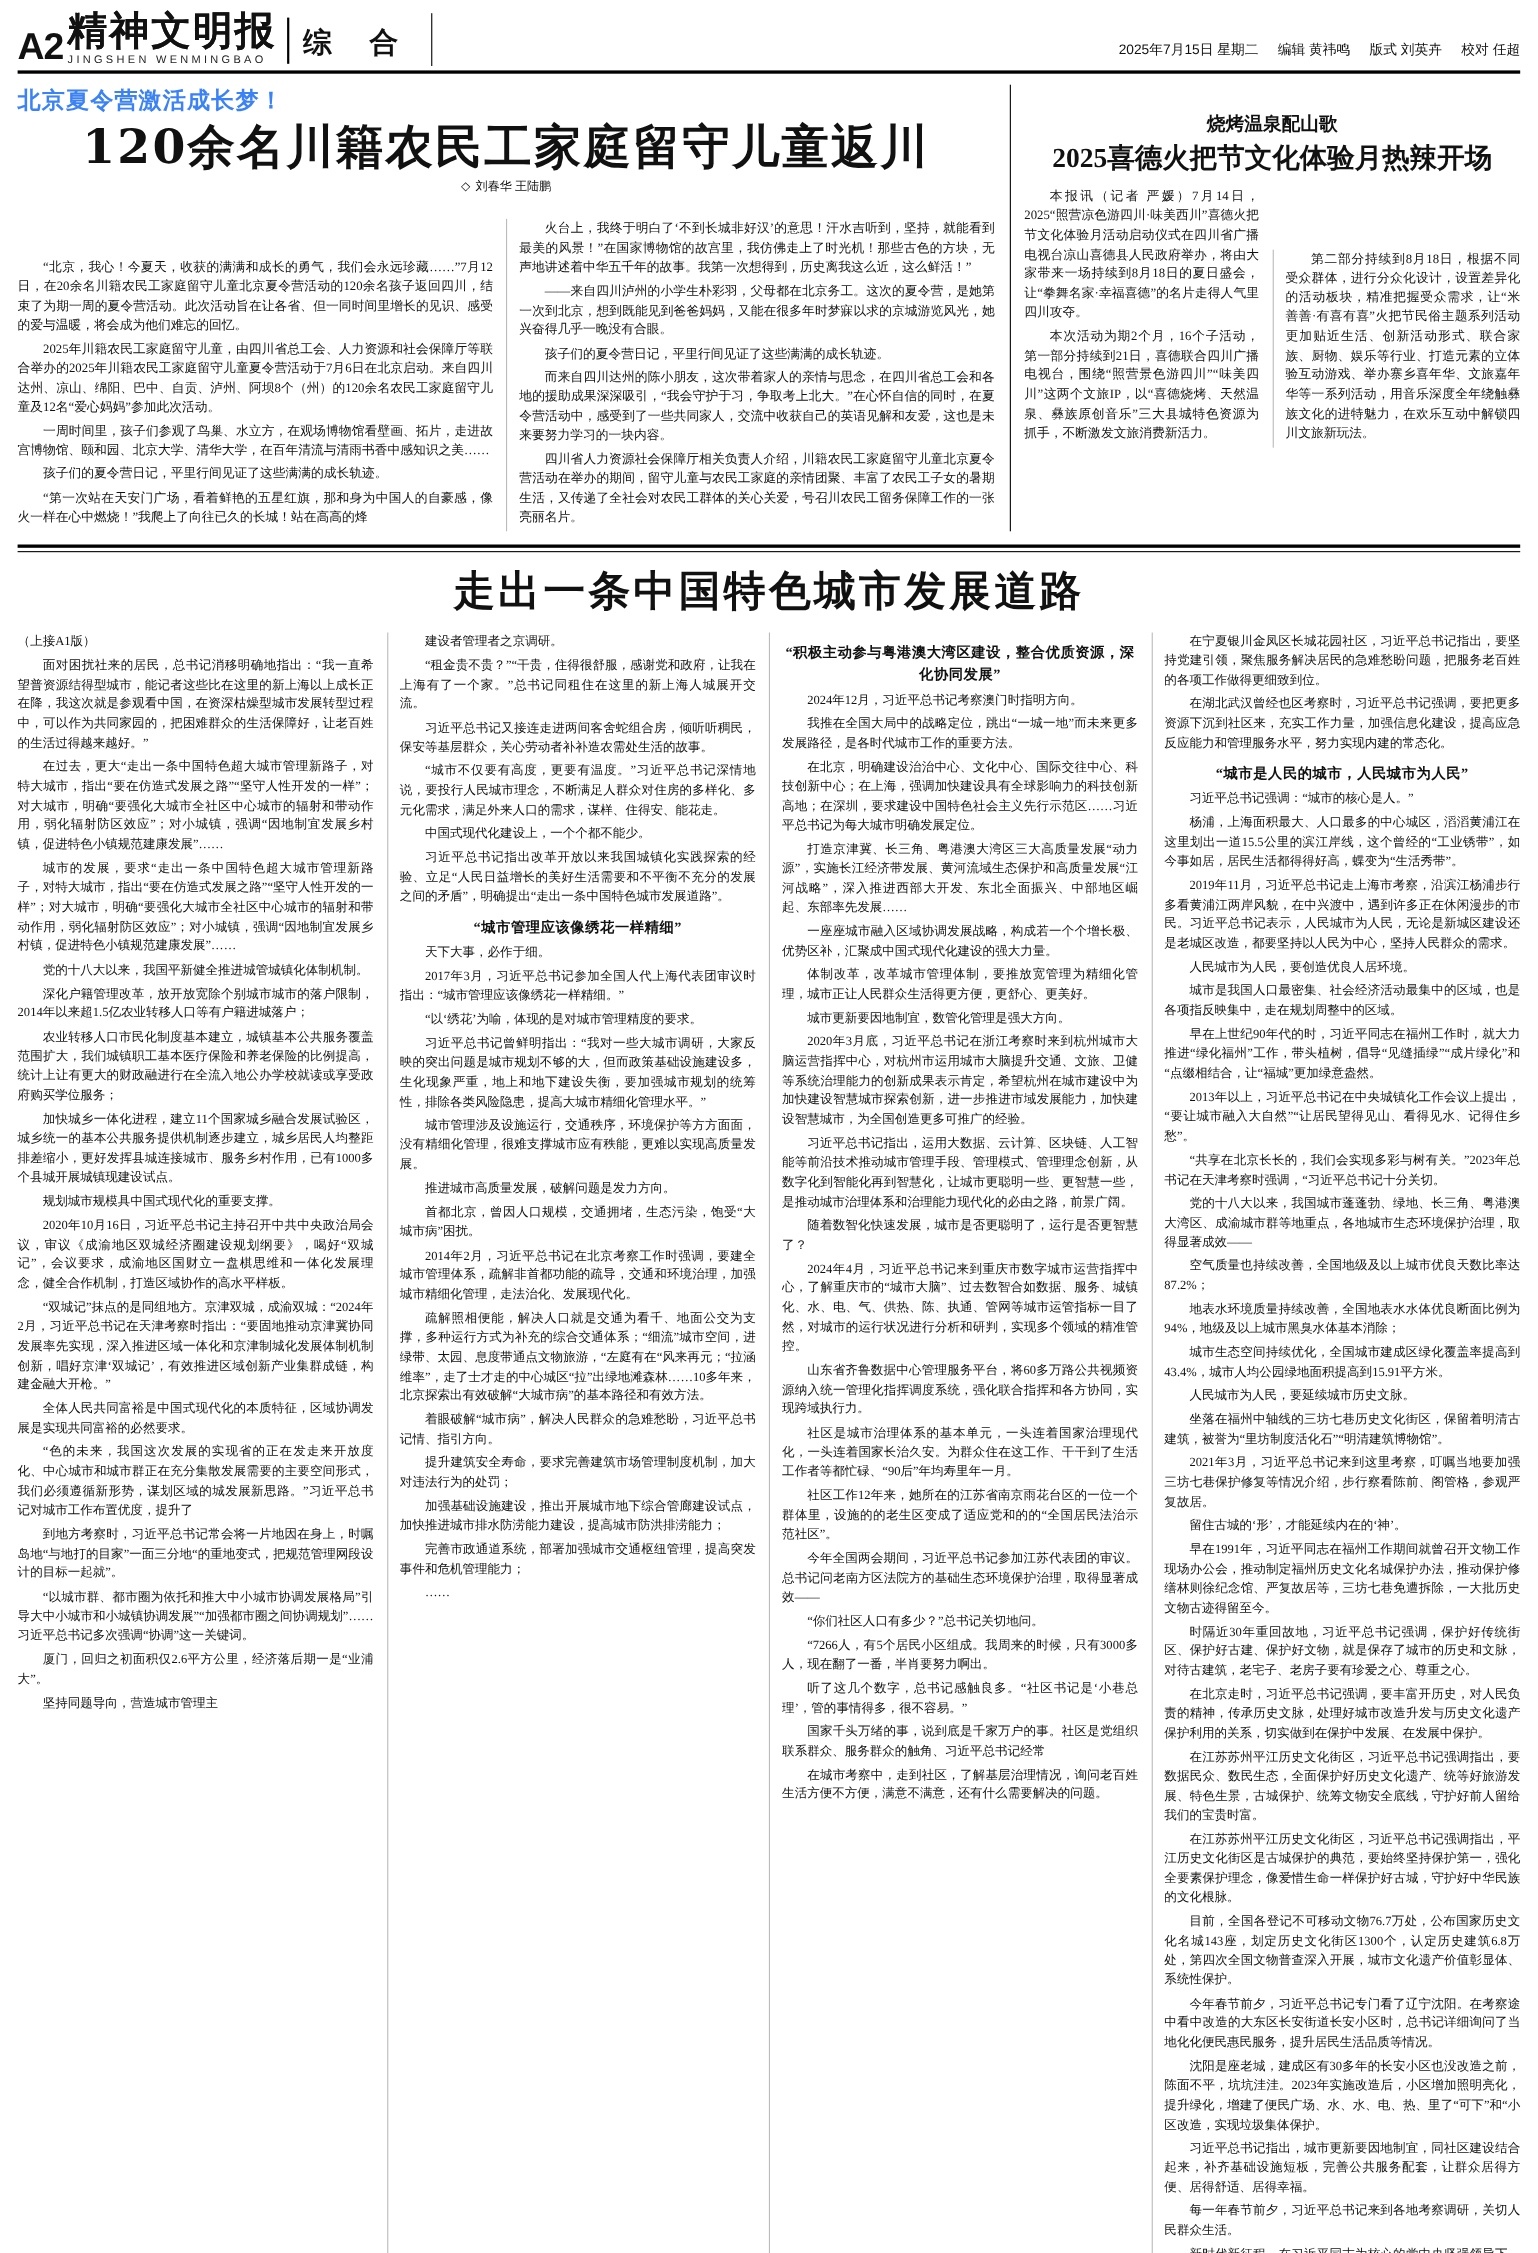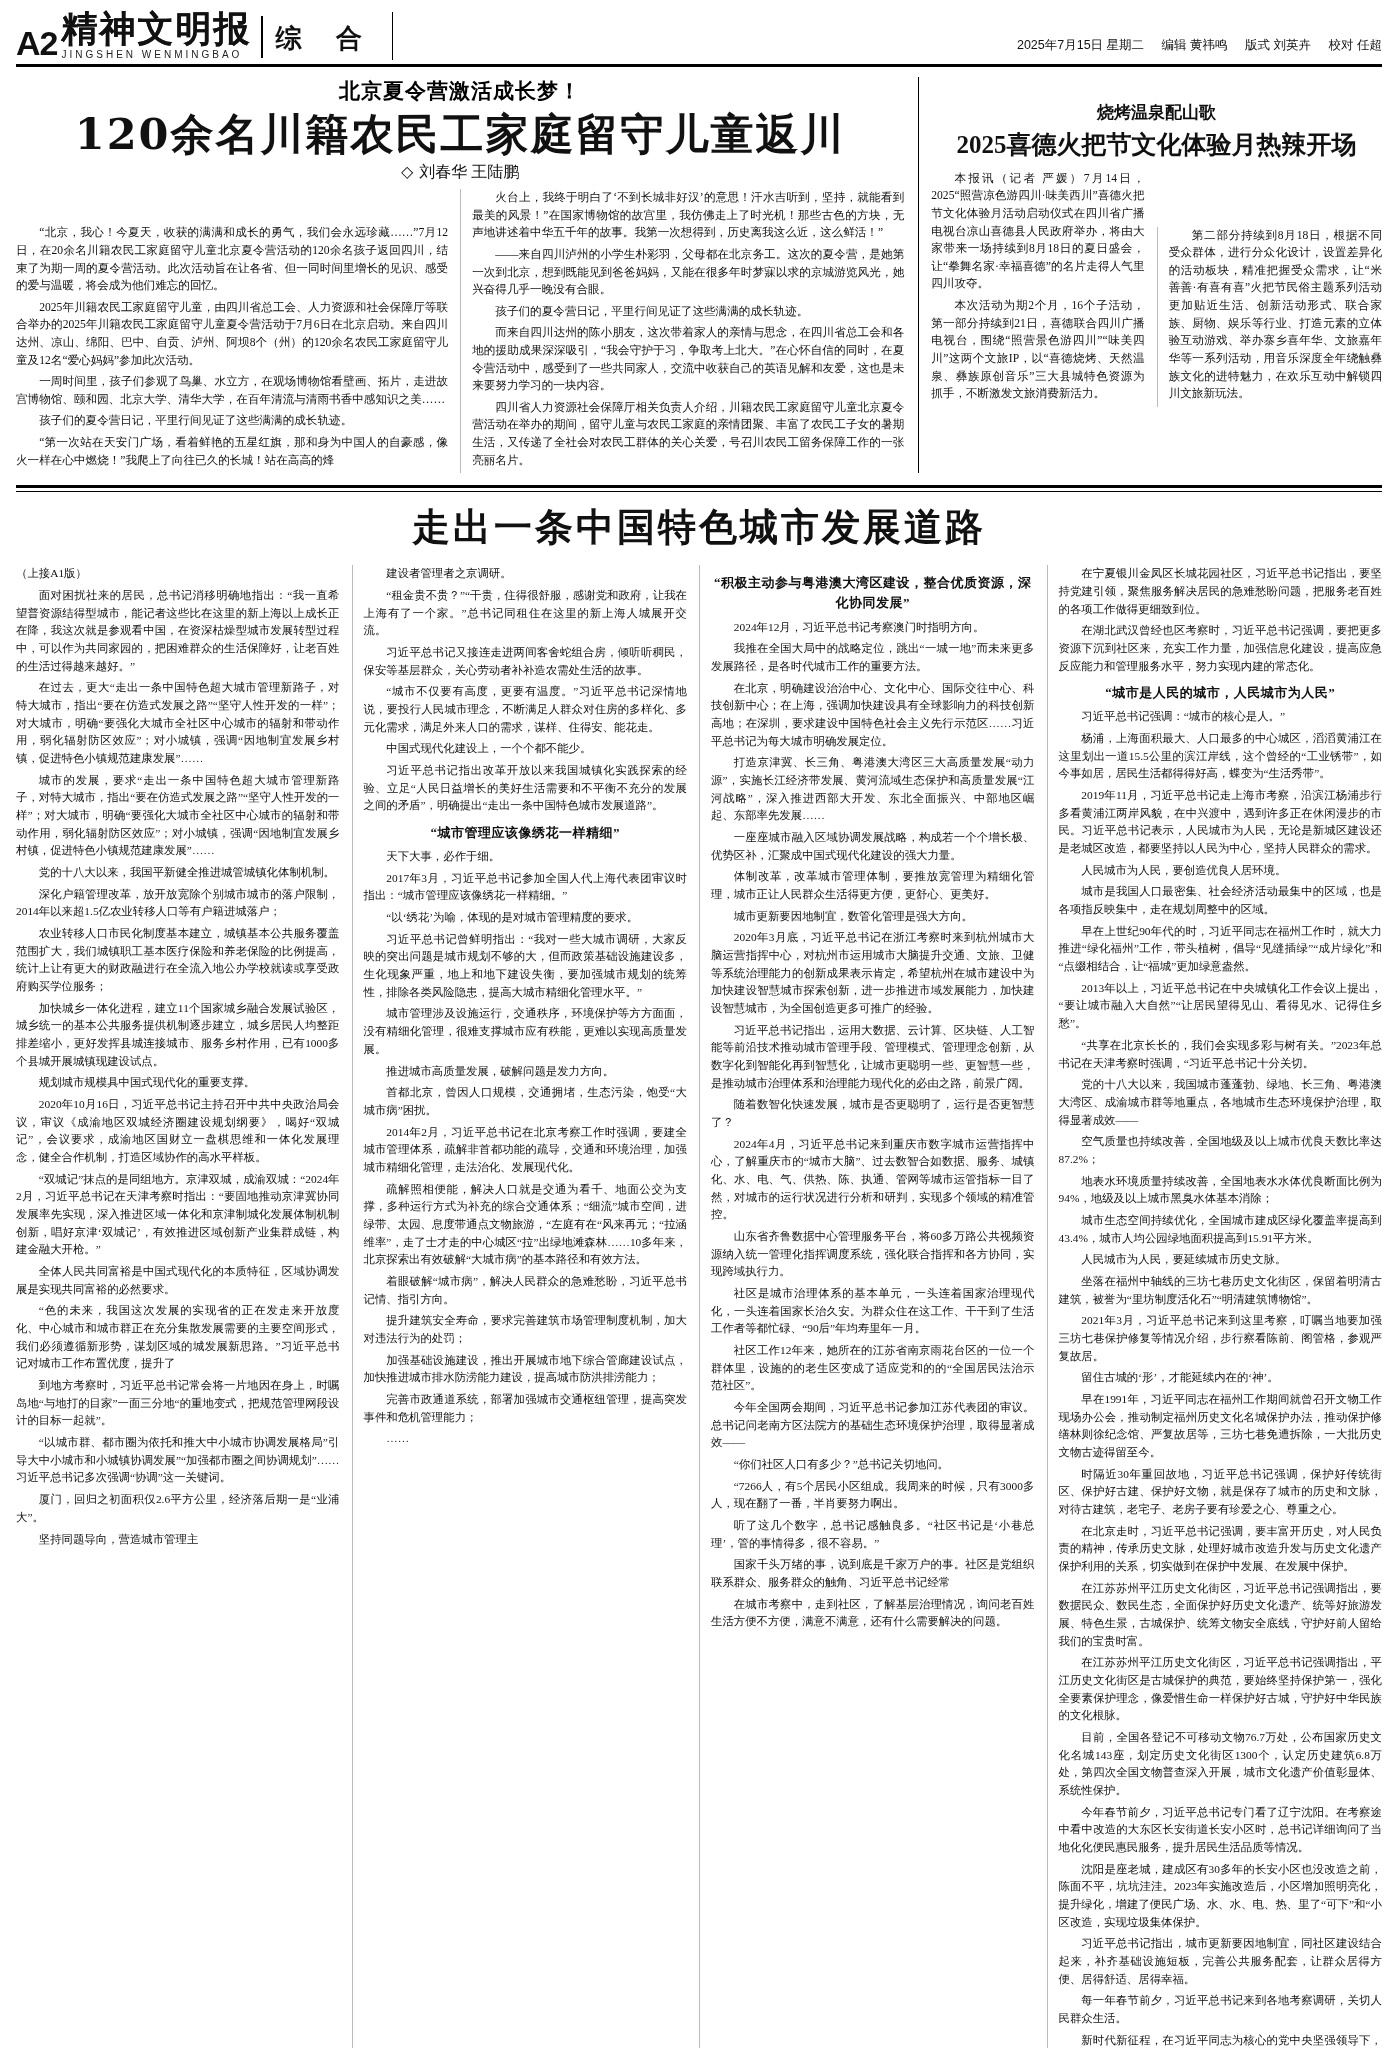--- a/index.html
+++ b/index.html
@@ -16,24 +16,24 @@
   .logo-py{font-size:10px;letter-spacing:3px;font-family:"Liberation Sans",sans-serif;color:#222;margin-top:1px;}
   .rule-v{width:2px;background:#000;height:42px;margin:0 10px 2px 10px;}
   .section-name{font-size:26px;font-weight:bold;letter-spacing:14px;padding:0 6px 4px 2px;}
   .rule-v2{width:1px;background:#000;height:48px;margin-left:10px;}
   .mast-right{margin-left:auto;font-size:12.5px;font-family:"Liberation Sans",sans-serif;padding-bottom:6px;white-space:nowrap;}
   .mast-right span{margin-left:14px;}
 
   
   .topzone{display:flex;gap:14px;margin-top:10px;}
   .lead{flex:1 1 62%;}
-  .lead-kicker{text-align:center;font-size:21px;font-weight:bold;letter-spacing:1px;color:#000000;}
+  .lead-kicker{text-align:left;font-size:21px;font-weight:bold;letter-spacing:1px;color:#3b82f6;}
   .lead-title{text-align:center;font-size:43px;font-weight:bold;letter-spacing:2px;margin:6px 0 4px;line-height:1.1;
     font-family:"DejaVu Serif",serif;}
-  .byline{text-align:center;font-size:16px;margin-bottom:6px;}
+  .byline{text-align:center;font-size:11px;margin-bottom:22px;}
   .byline .dia{letter-spacing:2px;}
 
   .side{flex:0 0 33%;border-left:1px solid #000;padding-left:12px;}
   .side-kicker{text-align:center;font-size:17px;font-weight:bold;margin-top:24px;}
   .side-title{text-align:center;font-size:25px;font-weight:bold;line-height:1.2;margin:6px 0 10px;letter-spacing:0px;}
 
   
   .cols{display:flex;gap:12px;align-items:flex-end;}
   .col{flex:1;font-size:11.6px;line-height:1.52;text-align:justify;}
   .col p{margin:0 0 4px 0;text-indent:2em;}

